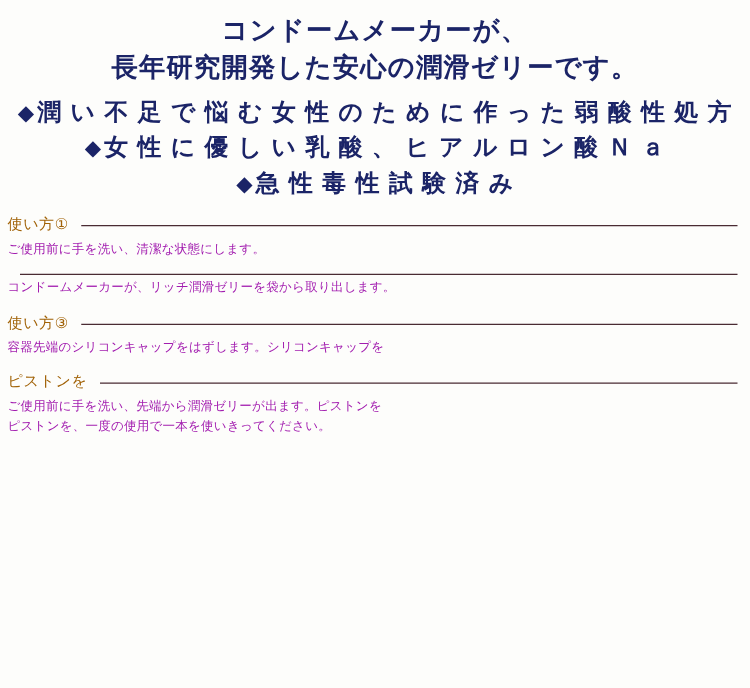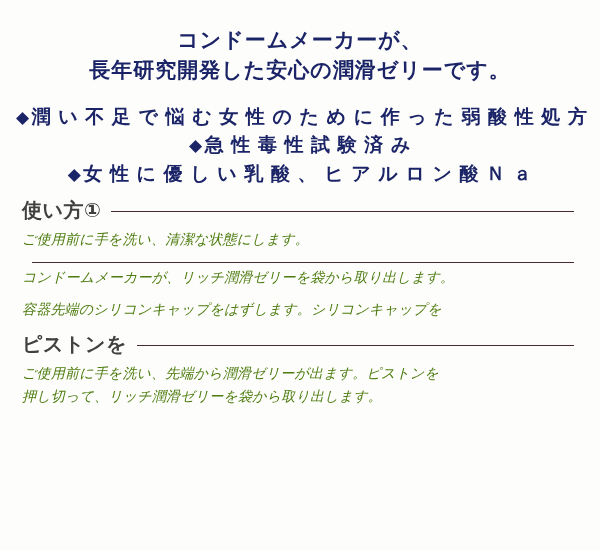--- a/index.html
+++ b/index.html
@@ -13,37 +13,37 @@
     font-family: "DejaVu Sans", "Liberation Sans", sans-serif;
     color: #1a2360;
     overflow: hidden;
   }
   .page {
     position: relative;
     width: 600px;
     height: 550px;
     background: #fdfdfb;
     box-sizing: border-box;
-    padding: 16px;
+    padding: 0;
   }
   .headline {
     text-align: center;
     padding-top: 10px;
     line-height: 1.42;
   }
   .headline .line {
     font-size: 21px;
     font-weight: bold;
     letter-spacing: 1px;
     color: #1b2467;
     white-space: nowrap;
   }
   .bullets {
     text-align: center;
-    margin-top: 16px;
+    margin-top: 6px;
     line-height: 1.5;
   }
   .bullets .bline {
     font-size: 19px;
     font-weight: bold;
     color: #1b2467;
     white-space: nowrap;
     letter-spacing: 0.5px;
   }
   .bullets .bline .dia {
@@ -56,66 +56,65 @@
   }
   .sec {
     margin-bottom: 2px;
   }
   .sec-head {
     display: flex;
     align-items: center;
     margin-bottom: 4px;
   }
   .sec-title {
-    font-size: 20px;
-    font-weight: bold;
-    color: #404040;
+    font-size: 12px;
+    font-weight: normal;
+    color: #a16207;
     white-space: nowrap;
     letter-spacing: 0.5px;
   }
   .sec-rule {
     flex: 1 1 auto;
     height: 0;
     border-top: 1.5px solid #4a2b33;
     margin-left: 10px;
     margin-right: 4px;
     position: relative;
     top: 1px;
   }
   .sec-body {
-    font-size: 14px;
-    color: #4d7c0f;
+    font-size: 10px;
+    color: #a21caf;
     line-height: 1.62;
     letter-spacing: 0.2px;
     margin-bottom: 10px;
-    font-style: italic;
   }
   .sec-body .ln {
     white-space: nowrap;
   }
 </style>
 </head>
 <body>
 
 <div class="page">
 
   <div class="headline">
     <div class="line">コンドームメーカーが、</div>
     <div class="line">長年研究開発した安心の潤滑ゼリーです。</div>
   </div>
 
   <div class="bullets">
     <div class="bline">
       <span class="dia">◆</span><span>潤 い 不 足 で 悩 む 女 性 の た め に 作 っ た 弱 酸 性 処 方</span>
     </div>
     <div class="bline">
-      <span class="dia">◆</span><span>急 性 毒 性 試 験 済 み</span>
+      <span class="dia">◆</span><span>女 性 に 優 し い 乳 酸 、 ヒ ア ル ロ ン 酸 Ｎ ａ</span>
     </div>
     <div class="bline">
-      <span class="dia">◆</span><span>女 性 に 優 し い 乳 酸 、 ヒ ア ル ロ ン 酸 Ｎ ａ</span>
+      <span class="dia">◆</span><span>急 性 毒 性 試 験 済 み</span>
     </div>
   </div>
 
   <div class="sections">
 
     <div class="sec">
       <div class="sec-head">
         <span class="sec-title">使い方①</span>
         <span class="sec-rule"></span>
       </div>
@@ -127,30 +126,34 @@
     <div class="sec">
       <div class="sec-head">
         <span class="sec-rule"></span>
       </div>
       <div class="sec-body">
         <div class="ln">コンドームメーカーが、リッチ潤滑ゼリーを袋から取り出します。</div>
       </div>
     </div>
 
     <div class="sec">
+      <div class="sec-head">
+        <span class="sec-title">使い方③</span>
+        <span class="sec-rule"></span>
+      </div>
       <div class="sec-body">
         <div class="ln">容器先端のシリコンキャップをはずします。シリコンキャップを</div>
       </div>
     </div>
 
     <div class="sec">
       <div class="sec-head">
         <span class="sec-title">ピストンを</span>
         <span class="sec-rule"></span>
       </div>
       <div class="sec-body">
         <div class="ln">ご使用前に手を洗い、先端から潤滑ゼリーが出ます。ピストンを</div>
-        <div class="ln">押し切って、リッチ潤滑ゼリーを袋から取り出します。</div>
+        <div class="ln">ピストンを、一度の使用で一本を使いきってください。</div>
       </div>
     </div>
 
   </div>
 </div>
 
 </body></html>

